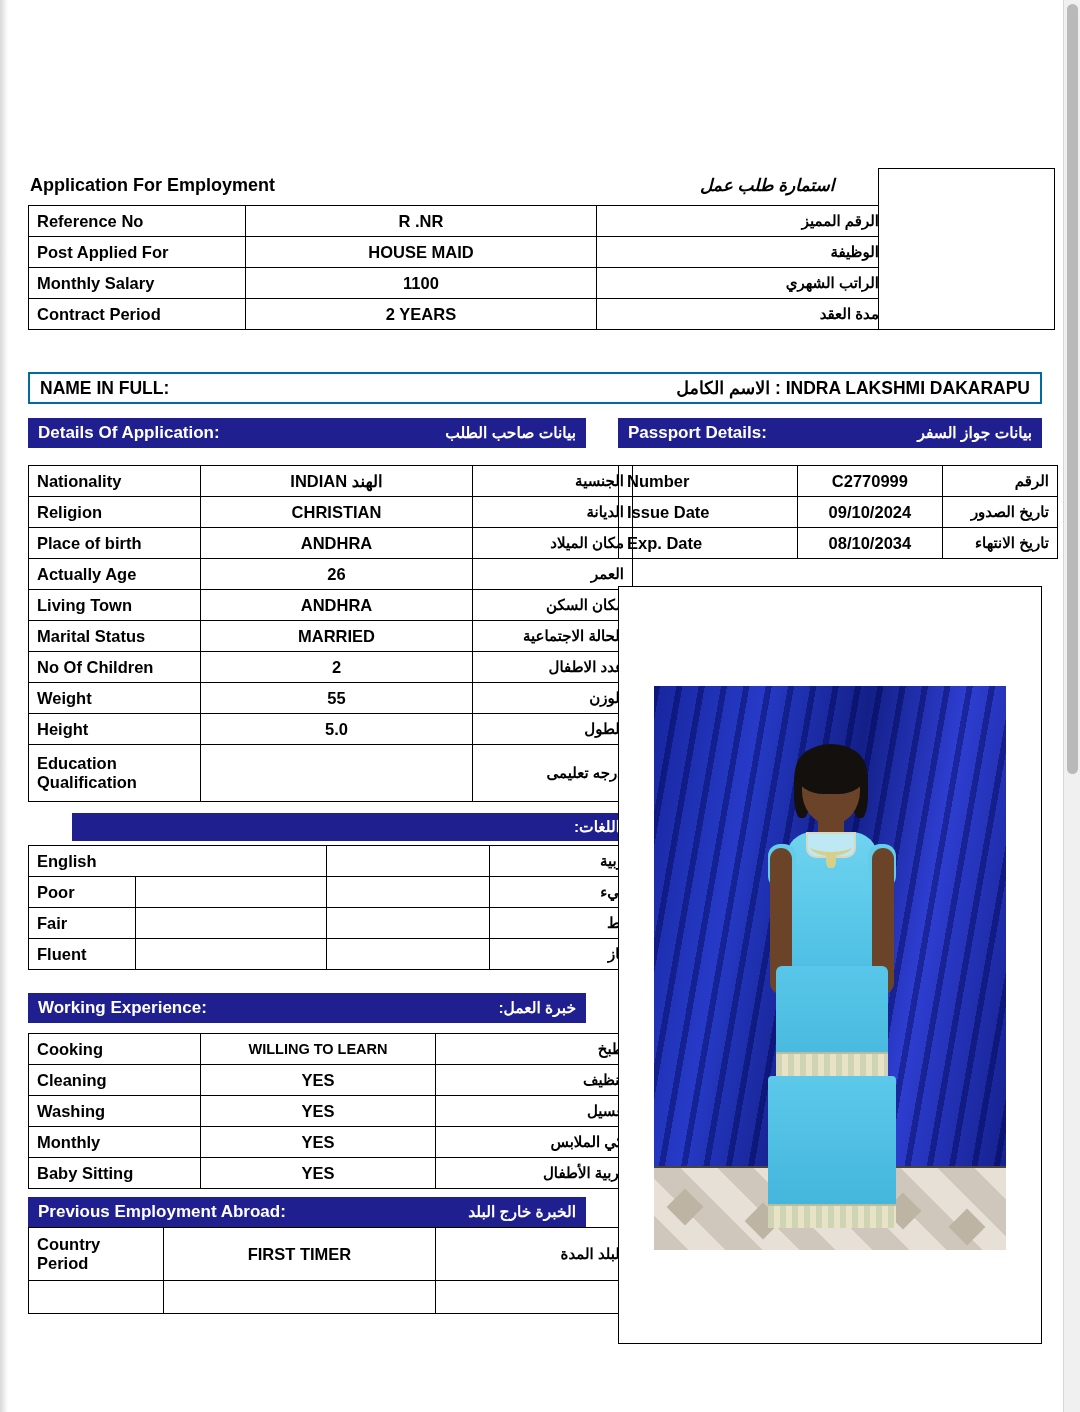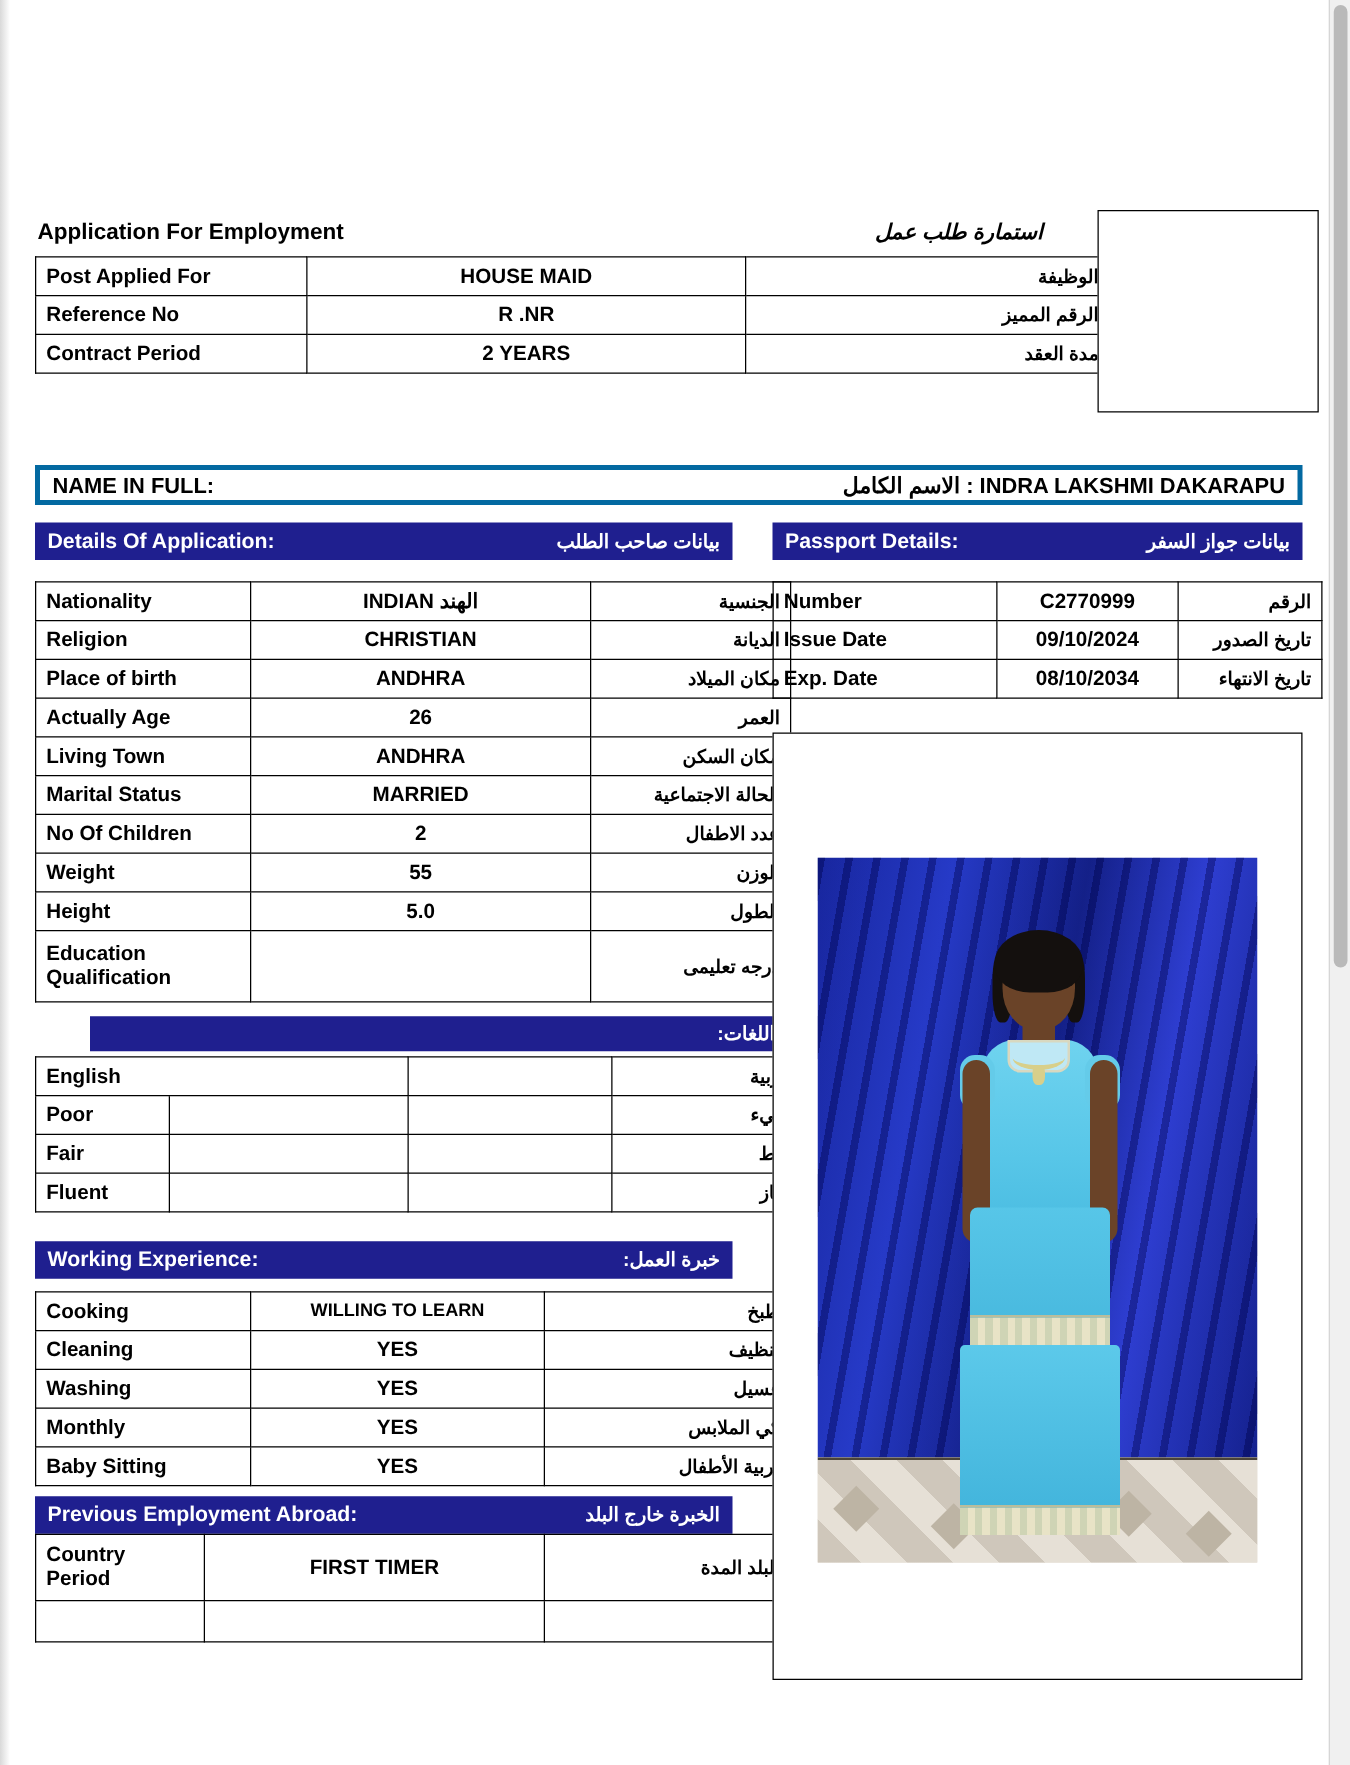--- a/index.html
+++ b/index.html
@@ -111,21 +111,21 @@
     left: 878px; top: 168px;
     width: 175px; height: 160px;
     border: 1px solid #000000;
     background: #ffffff;
   }
 
   #name-row {
     position: absolute;
     left: 28px; top: 372px;
     width: 1014px; height: 32px;
-    border: 4px solid #0369a1;
+    border: 2px solid #0369a1;
     box-sizing: border-box;
     display: flex;
     align-items: center;
     justify-content: space-between;
     padding: 0 10px;
     font-weight: bold;
     font-size: 17.5px;
   }
   #name-row .right { direction: rtl; }
 
@@ -231,28 +231,33 @@
 <div class="page">
   <div class="doc">
     <div class="shadow-left"></div>
 
     <div class="hdr-title" id="app-title">Application For Employment</div>
     <div class="hdr-title" id="app-title-ar">استمارة طلب  عمل</div>
 
     <table id="top-table">
       <tbody>
           <tr>
+        <td class="lbl" style="width:200px">Reference No</td>
+        <td class="val" style="width:334px">R .NR</td>
+        <td class="ar" style="width:274px">الرقم المميز</td>
+      </tr>
+      <tr>
         <td class="lbl">Post Applied For</td>
         <td class="val">HOUSE MAID</td>
         <td class="ar">الوظيفة</td>
       </tr>
       <tr>
-        <td class="lbl" style="width:200px">Reference No</td>
-        <td class="val" style="width:334px">R .NR</td>
-        <td class="ar" style="width:274px">الرقم المميز</td>
+        <td class="lbl">Monthly Salary</td>
+        <td class="val">1100</td>
+        <td class="ar">الراتب الشهري</td>
       </tr>
       <tr>
         <td class="lbl">Contract Period</td>
         <td class="val">2 YEARS</td>
         <td class="ar">مدة العقد</td>
       </tr>
     </tbody>
       </table>
 
     <div id="top-photo-box"></div>

